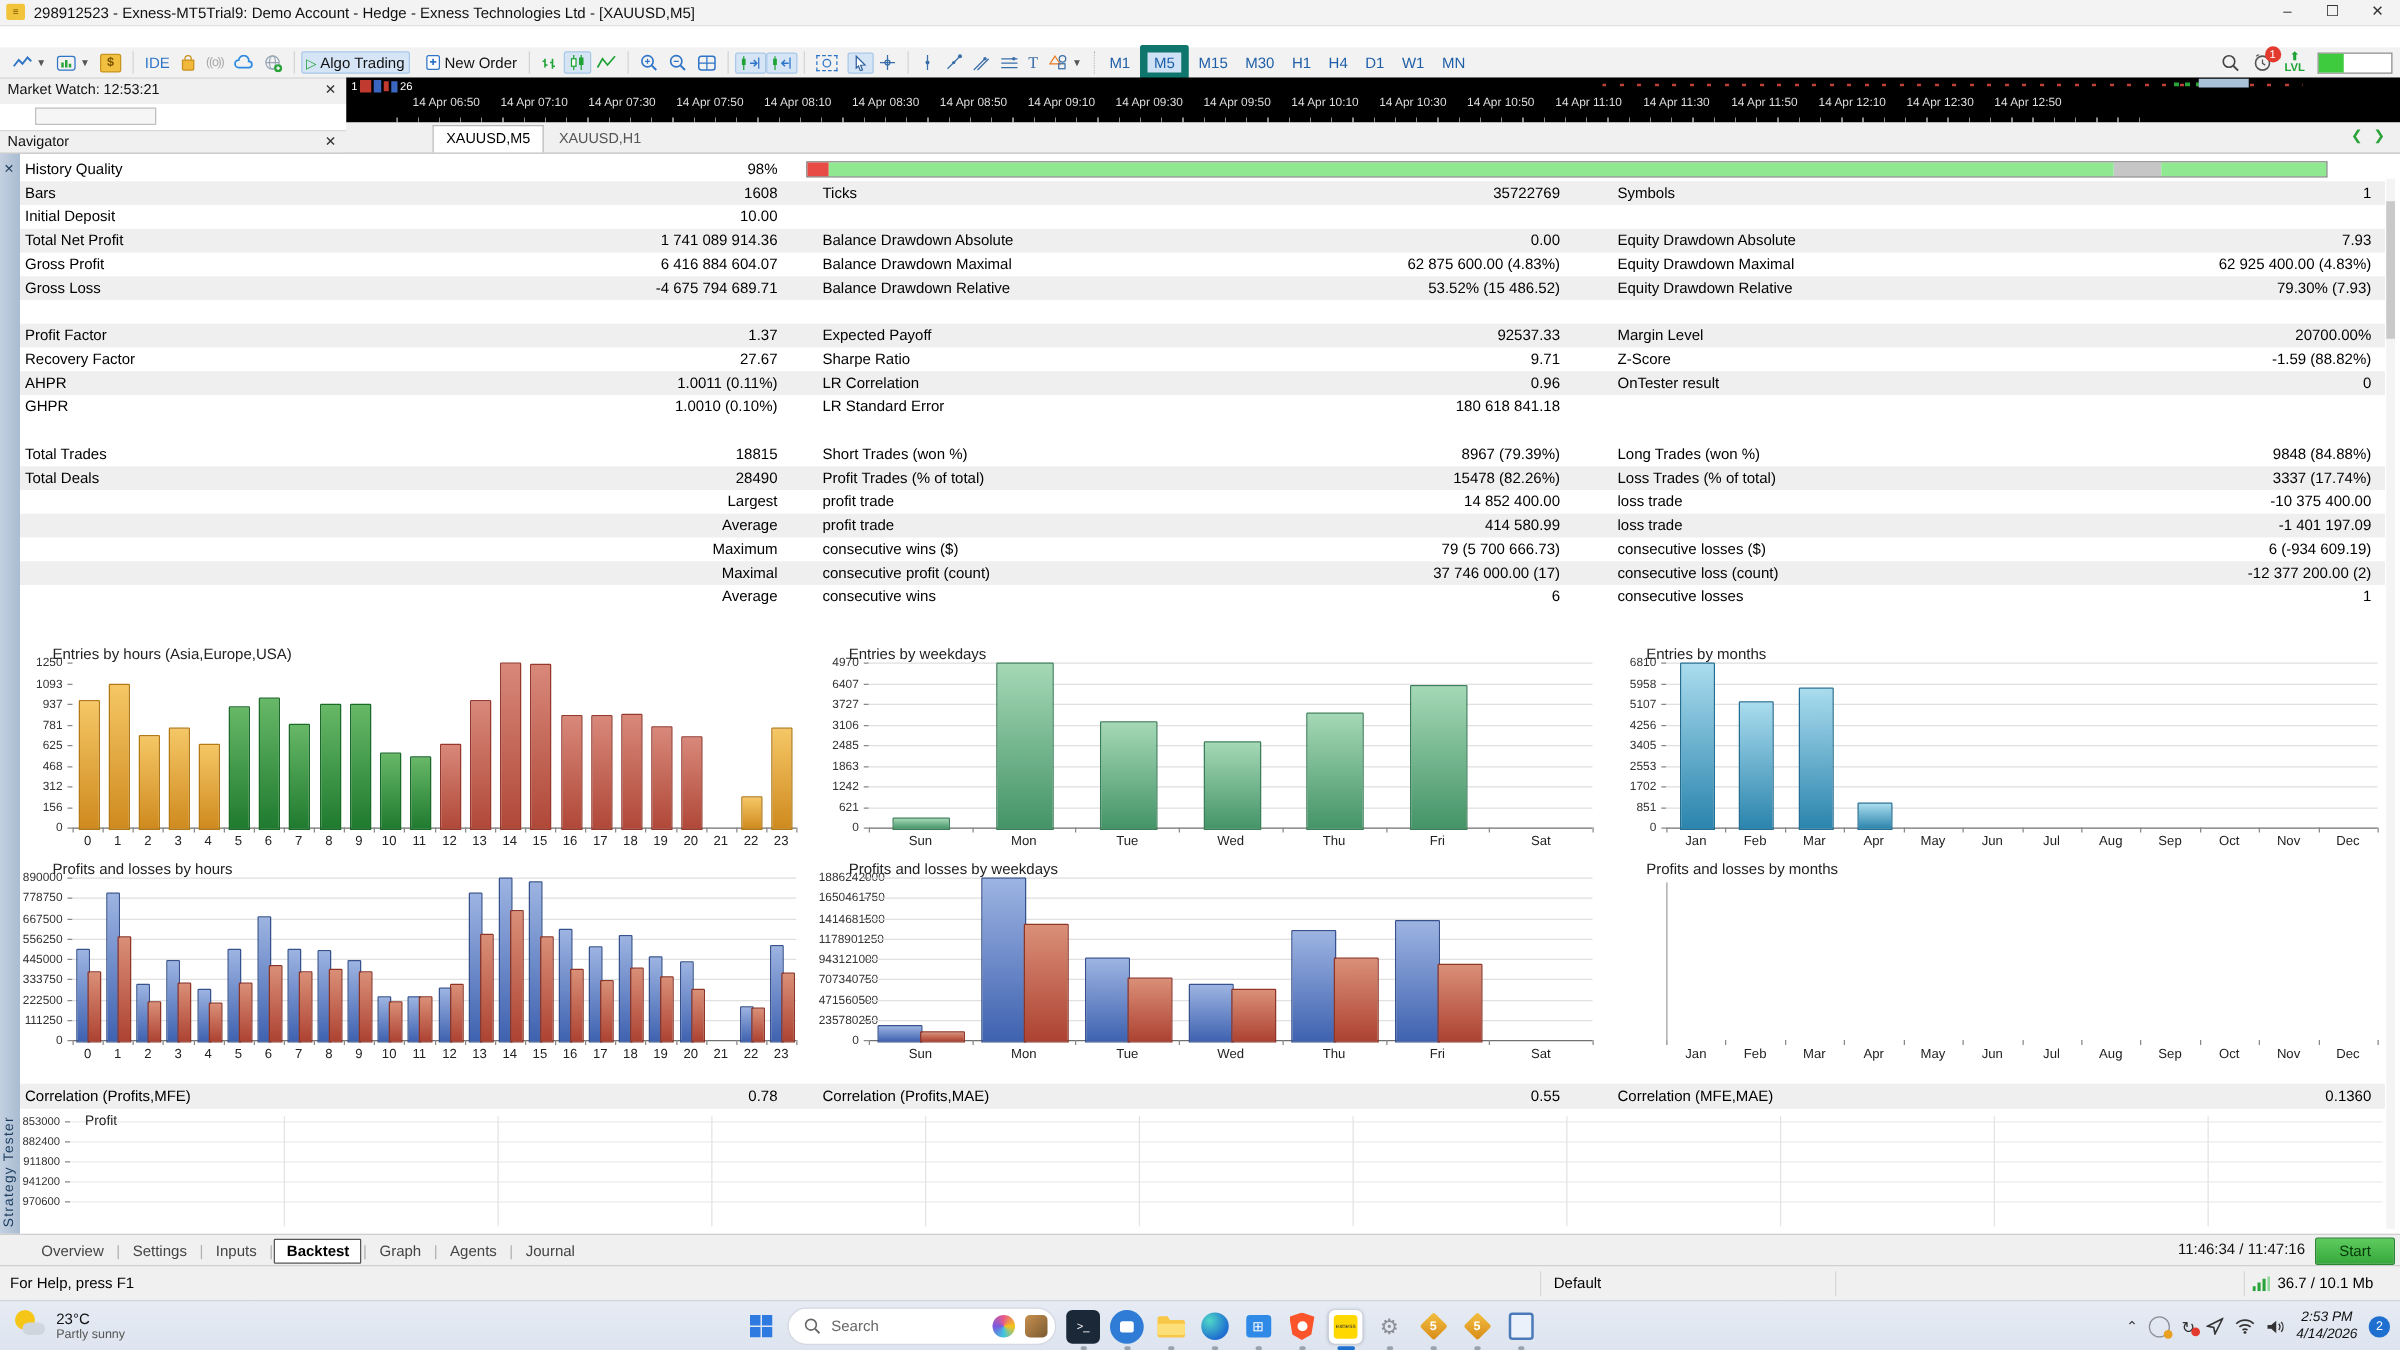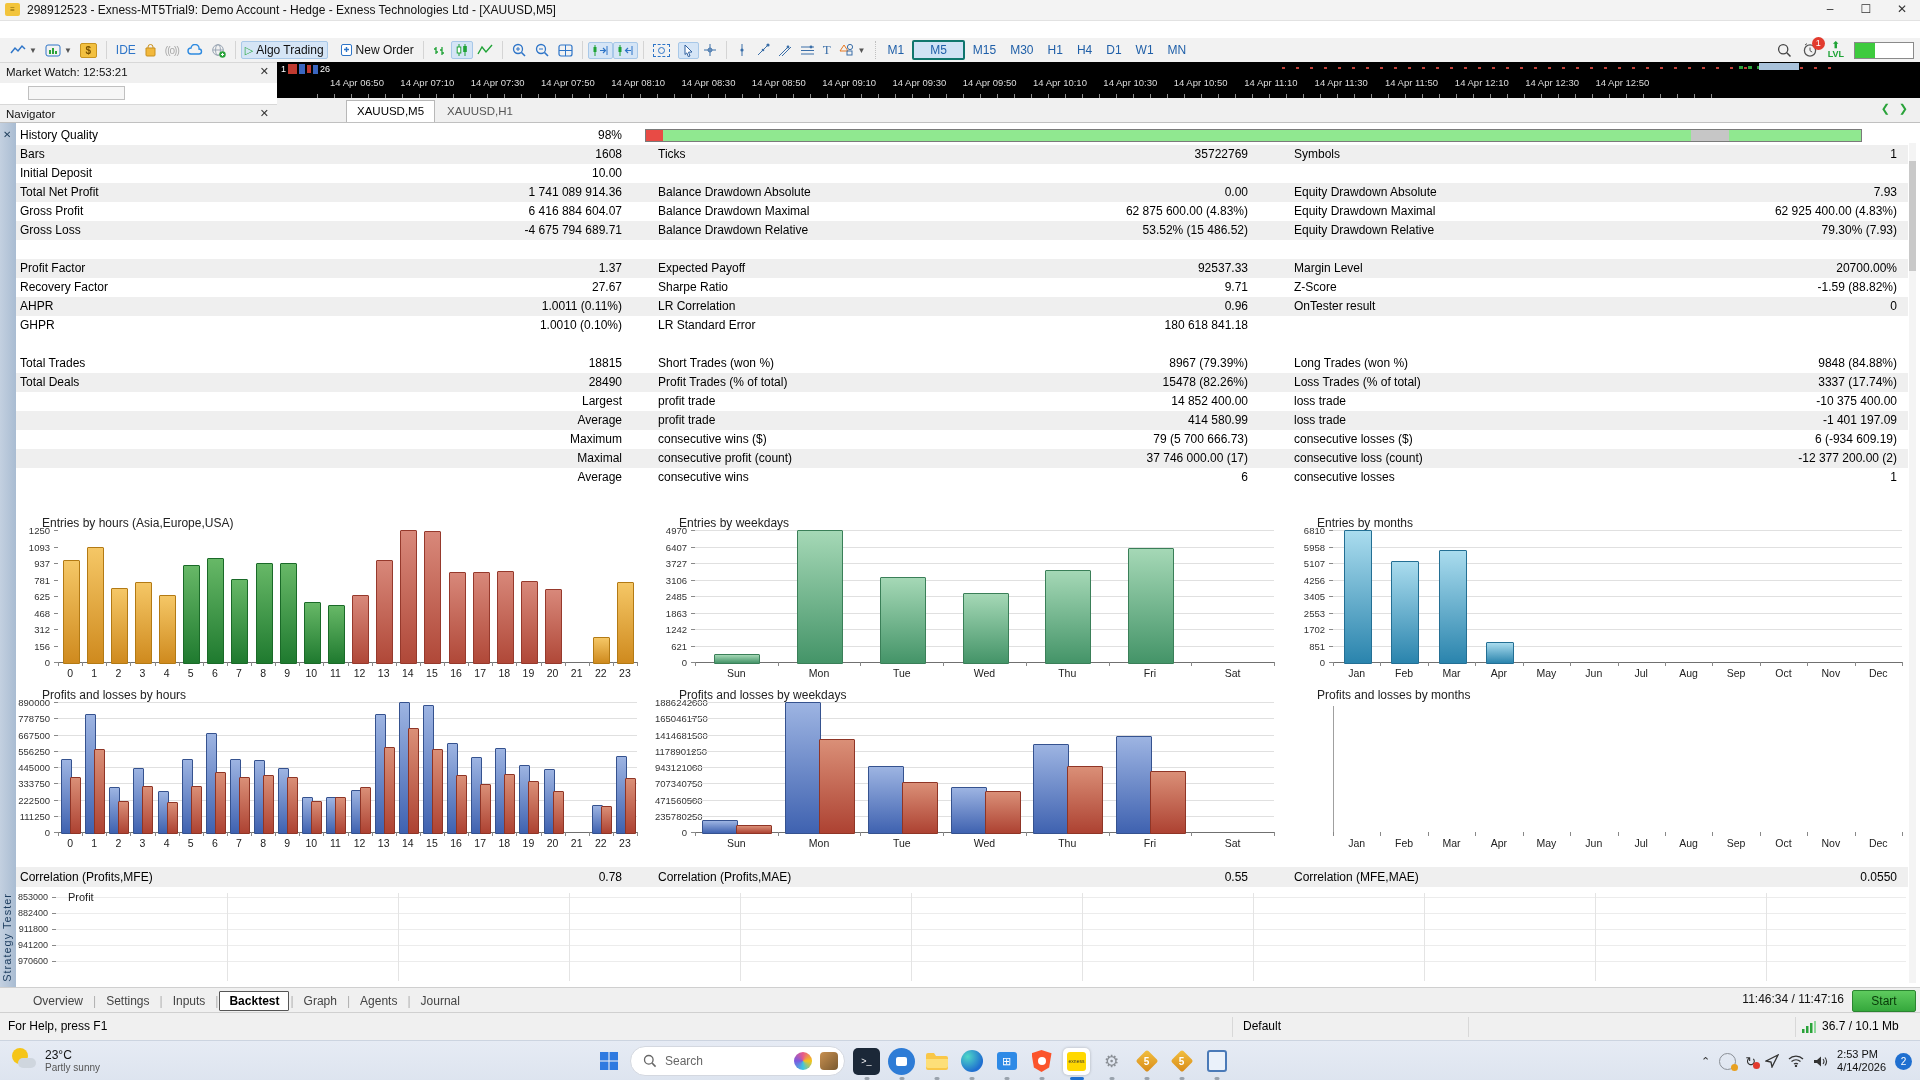--- a/index.html
+++ b/index.html
@@ -15,21 +15,21 @@
   #menubar{left:0;top:20px;width:1920px;height:18px;background:#f5f5f5;display:flex;align-items:center;}
   #menu-logo{width:14px;height:12px;margin:0 6px 0 8px;}
   .menu-item{padding:0 8px;font-size:12px;color:#111;height:18px;line-height:18px;}
   
   #toolbar{left:0;top:38px;width:1920px;height:24px;background:#f2f2f2;border-bottom:1px solid #dcdcdc;display:flex;align-items:center;}
   .tsep{width:1px;height:18px;background:#d4d4d4;margin:0 5px;}
   .tbtn{display:flex;align-items:center;gap:3px;padding:2px 4px;border-radius:2px;color:#2e75c8;font-size:12px;}
   .tbtn.active{background:#d5e5f6;border:1px solid #a8c8e8;padding:1px 3px;}
   .caret{font-size:8px;color:#555;}
   .tf{padding:2px 6px;color:#1f5fa8;font-size:12px;border-radius:2px;}
-  .tf.active{background:#cfe2f5;border:2px solid #0f766e;padding:1px 16px;}
+  .tf.active{background:#cfe2f5;border:6px solid #0f766e;padding:1px 5px;}
   #tb-right{position:absolute;right:6px;top:40px;display:flex;align-items:center;gap:10px;height:20px;}
   #lvl{color:#1fa336;font-size:9px;font-weight:bold;line-height:9px;text-align:center;}
   #lvl-bar{width:58px;height:15px;border:1px solid #8a8a8a;background:#fff;}
   #lvl-fill{height:100%;width:35%;background:#3ecb3e;}
   #bell-badge{position:absolute;top:-5px;right:-7px;background:#e23b2e;color:#fff;border-radius:50%;width:13px;height:13px;font-size:9px;line-height:13px;text-align:center;}
   
   .panel-h{left:0;width:277px;height:20px;background:#f0f0f0;border-bottom:1px solid #d8d8d8;border-top:1px solid #d8d8d8;}
   .panel-title{position:absolute;left:6px;top:3px;font-size:11.5px;color:#111;}
   .panel-x{position:absolute;right:8px;top:2px;font-size:11px;color:#333;}
   
@@ -81,21 +81,21 @@
   
   #statusbar{left:0;top:1012px;width:1920px;height:28px;background:#f0f0f0;border-top:1px solid #d0d0d0;}
   .sb-sep{position:absolute;top:4px;width:1px;height:20px;background:#d8d8d8;}
   
   #taskbar{left:0;top:1040px;width:1920px;height:40px;background:linear-gradient(180deg,#e6ebf4,#dde4ef);border-top:1px solid #ccd4e0;}
   #tb-center{position:absolute;left:595px;top:0;height:40px;display:flex;align-items:center;gap:8px;}
   .tb-ico{width:27px;height:27px;border-radius:5px;position:relative;display:flex;align-items:center;justify-content:center;}
   .run-dot{position:absolute;bottom:-5px;left:50%;transform:translateX(-50%);width:5px;height:3px;border-radius:2px;background:#9aa3ad;}
   #search-pill{width:215px;height:30px;background:#fff;border:1px solid #d4d8e0;border-radius:16px;display:flex;align-items:center;padding:0 6px 0 12px;box-sizing:border-box;gap:8px;}
   #tray{position:absolute;right:8px;top:0;height:40px;display:flex;align-items:center;gap:9px;color:#222;}
-  #clock{text-align:left;font-size:11px;line-height:13px;color:#111;}
+  #clock{text-align:center;font-size:11px;line-height:13px;color:#111;font-style:italic;}
   #notif-badge{width:17px;height:17px;border-radius:50%;background:#1f6fd0;color:#fff;font-size:10px;line-height:17px;text-align:center;}
   svg{display:block;}
 </style>
 </head>
 <body>
 
 <div id="screen">
 
   <div id="titlebar" class="abs">
     <div id="app-icon" class="abs">≡</div>
@@ -926,21 +926,21 @@
           <div class="slottick" style="left: 609px; top: 144px;"></div>
         </div>
       </div>
 
     <div id="corr" class="abs">
         <div class="tl" style="left: 4px; top: 3px;">Correlation (Profits,MFE)</div>
         <div class="tv" style="left: 284px; width: 322px; top: 3px;">0.78</div>
         <div class="tl" style="left: 642px; top: 3px;">Correlation (Profits,MAE)</div>
         <div class="tv" style="left: 922px; width: 310px; top: 3px;">0.55</div>
         <div class="tl" style="left: 1278px; top: 3px;">Correlation (MFE,MAE)</div>
-        <div class="tv" style="left: 1558px; width: 323px; top: 3px;">0.0550</div>
+        <div class="tv" style="left: 1558px; width: 323px; top: 3px;">0.1360</div>
       </div>
     <div id="scatter-host" style="position: absolute; left: 16px; top: 766px; width: 1896px; height: 96px;">
         <div class="ytick" style="left: 0px; width: 32px; top: 3px; font-size: 9px;">853000</div>
         <div class="tickmark" style="left: 36px; width: 4px; top: 8px;"></div>
         <div class="gline" style="left: 40px; width: 1850px; top: 8px; background: rgb(236, 236, 236);"></div>
         <div class="ytick" style="left: 0px; width: 32px; top: 19px; font-size: 9px;">882400</div>
         <div class="tickmark" style="left: 36px; width: 4px; top: 24px;"></div>
         <div class="gline" style="left: 40px; width: 1850px; top: 24px; background: rgb(236, 236, 236);"></div>
         <div class="ytick" style="left: 0px; width: 32px; top: 35px; font-size: 9px;">911800</div>
         <div class="tickmark" style="left: 36px; width: 4px; top: 40px;"></div>

